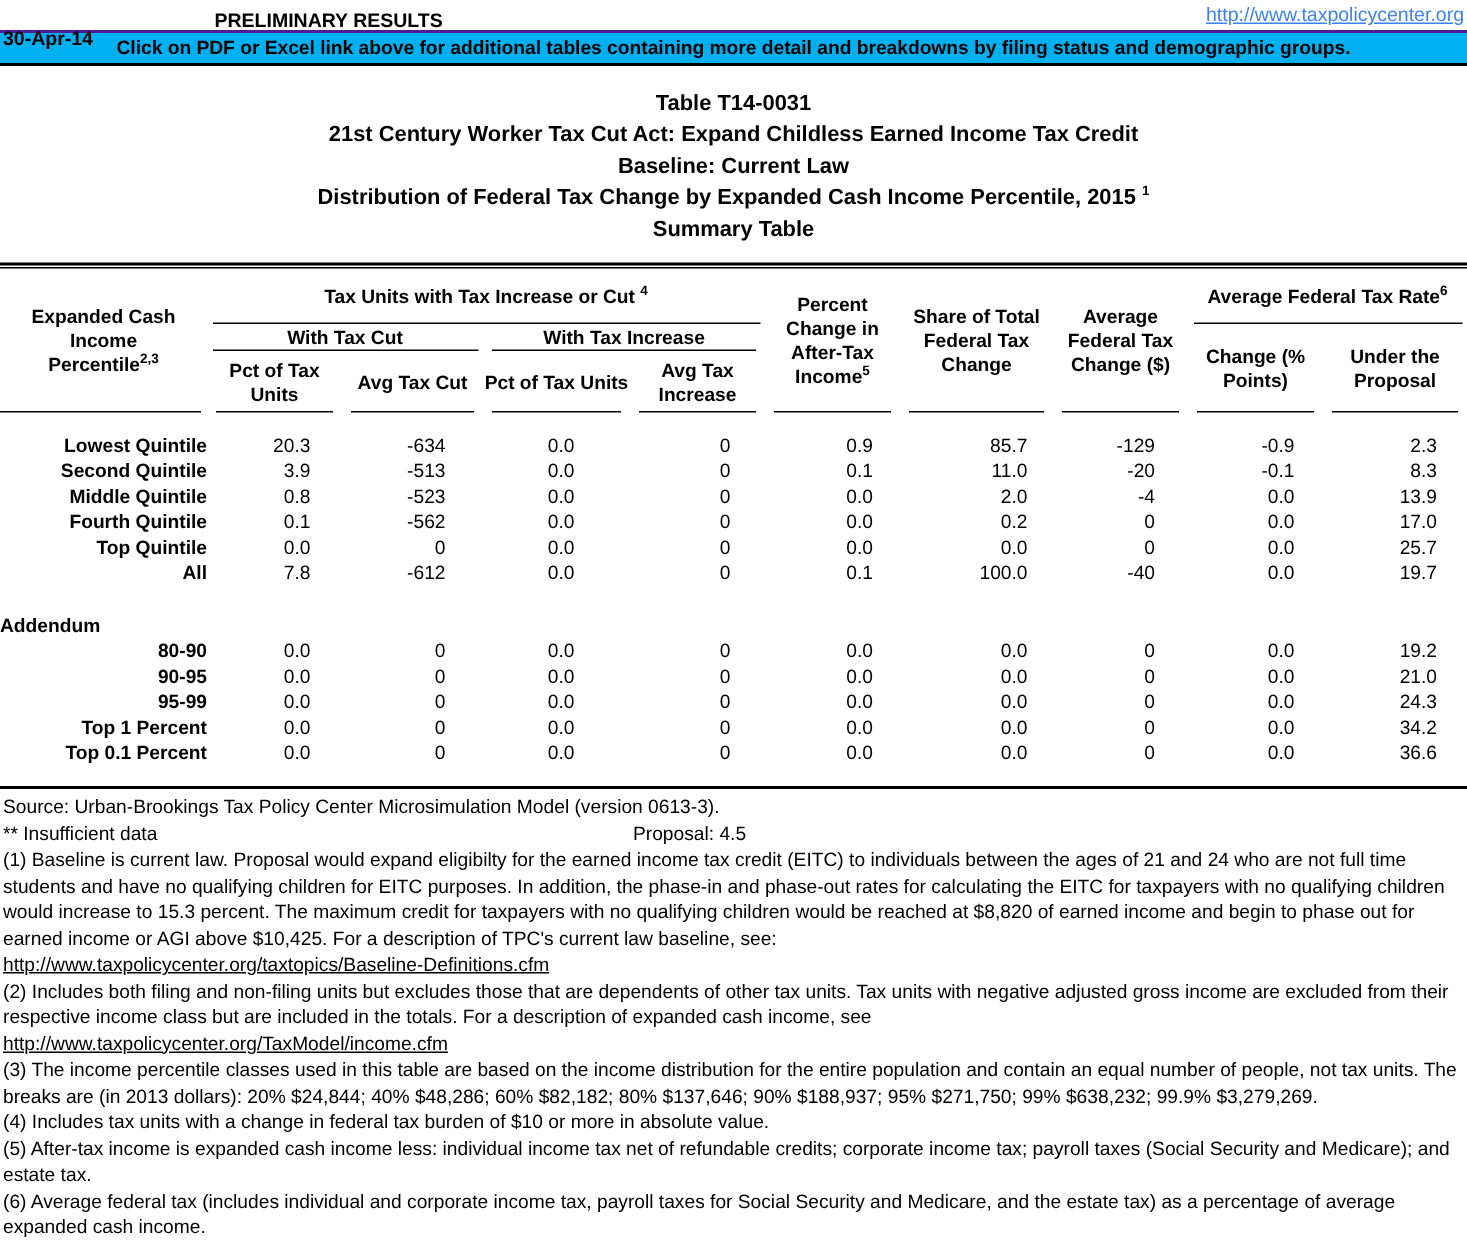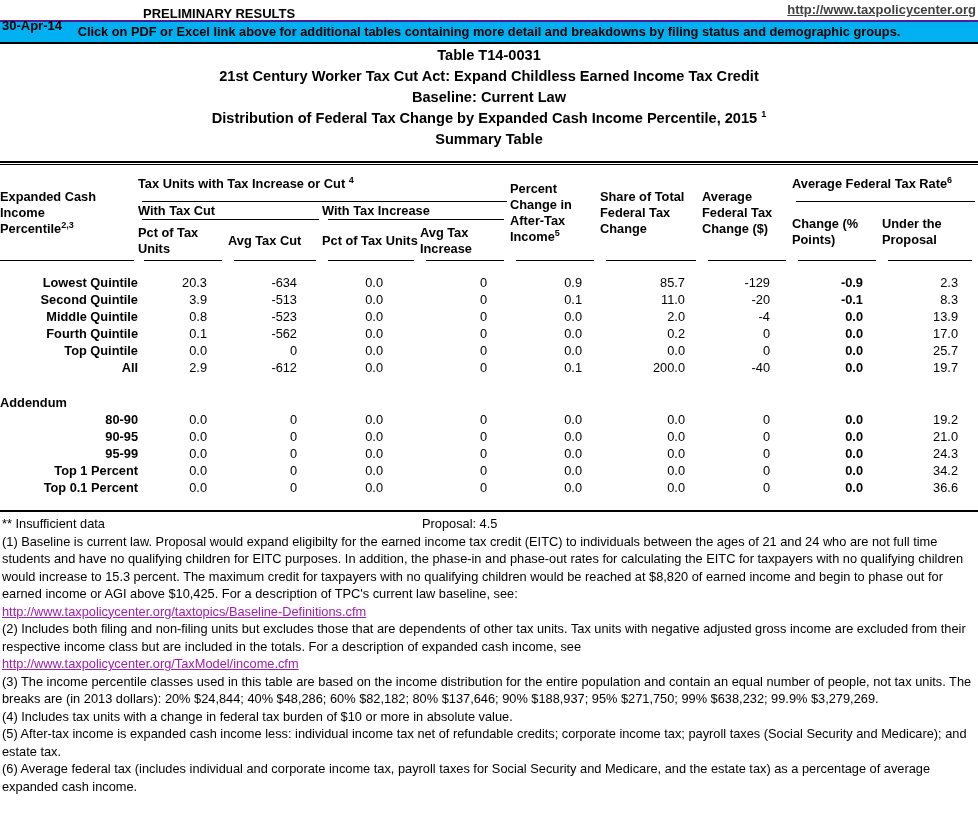--- a/index.html
+++ b/index.html
@@ -13,57 +13,57 @@
   .topbar {
     position: relative;
     height: 20px;
     padding: 2px 2px 0 2px;
     font-weight: bold;
   }
   .topbar .date { position: absolute; left: 2px; top: 2px; margin-top: 16px; }
   .topbar .prelim { position: absolute; left: 143px; top: 6px; }
   .topbar .url {
     position: absolute; right: 2px; top: 2px;
-    font-weight: bold;
-    color: #404040;
+    font-weight: normal;
+    color: #3b82f6;
     text-decoration: underline;
   }
   
   .banner {
     background: #00B0F0;
     border-top: 2px solid #4c1d95;
     border-bottom: 2px solid #000;
     text-align: center;
     font-weight: bold;
     font-size: 12.8px;
     padding: 2px 0 3px 0;
   }
   
   .titleblock {
-    margin-top: 1px;
+    margin-top: 15px;
     text-align: center;
     font-weight: bold;
     font-size: 14.6px;
     line-height: 21px;
     margin-bottom: 11px;
   }
   sup { font-size: 9px; line-height: 0; vertical-align: super; }
   
   .double-rule { height: 4px; border-top: 2px solid #000; border-bottom: 1px solid #000; }
   table.main {
     width: 978px;
     border-collapse: collapse;
     table-layout: fixed;
     font-size: 12.8px;
     border-bottom: 2px solid #000;
   }
   table.main th, table.main td { padding: 0; margin: 0; }
   thead th {
     font-weight: bold;
-    text-align: left;
+    text-align: center;
     vertical-align: middle;
     line-height: 16px;
     position: relative;
   }
   tr.h1 { height: 37px; }
   tr.h2 { height: 18px; }
   tr.h3 { height: 41px; margin-left: 12px; }
   th.u::after {
     content: "";
     position: absolute;
@@ -84,32 +84,32 @@
   tr.sp-top td { height: 13px; }
   tr.sp-mid td { height: 18px; }
   tr.sp-bot td { height: 15px; }
   tbody td:nth-child(2)  { padding-right: 21px; }
   tbody td:nth-child(3)  { padding-right: 25px; }
   tbody td:nth-child(4)  { padding-right: 37px; }
   tbody td:nth-child(5)  { padding-right: 23px; }
   tbody td:nth-child(6)  { padding-right: 18px; }
   tbody td:nth-child(7)  { padding-right: 17px; }
   tbody td:nth-child(8)  { padding-right: 22px; }
-  tbody td:nth-child(9)  { padding-right: 19px; font-weight: bold; }
+  tbody td:nth-child(9)  { padding-right: 19px; }
   tbody td:nth-child(10) { padding-right: 20px; }
   
   .notes {
     padding: 3px 2px 0 2px;
     font-size: 12.8px;
     line-height: 17.5px;
   }
   .notes .line { position: relative; }
   .notes .proposal { position: absolute; left: 420px; top: 0; }
   a.note-link, .notes a {
-    color: #a21caf;
+    color: #000000;
     display: inline-block;
   }
 </style>
 </head>
 <body>
 
 <div class="topbar">
   <span class="date">30-Apr-14</span>
   <span class="prelim">PRELIMINARY RESULTS</span>
   <a href="#" class="url">http://www.taxpolicycenter.org</a>
@@ -226,26 +226,26 @@
         <td>0.0</td>
         <td>0</td>
         <td>0.0</td>
         <td>0.0</td>
         <td>0</td>
         <td>0.0</td>
         <td>25.7</td>
     </tr>
     <tr>
       <td class="rowlabel">All</td>
-      <td>2.9</td>
+      <td>7.8</td>
         <td>-612</td>
         <td>0.0</td>
         <td>0</td>
         <td>0.1</td>
-        <td>200.0</td>
+        <td>100.0</td>
         <td>-40</td>
         <td>0.0</td>
         <td>19.7</td>
     </tr>
     <tr class="sp-mid">
         <td colspan="10"></td>
       </tr>
     <tr>
         <td colspan="10" class="addendum">Addendum</td>
       </tr>
@@ -309,20 +309,21 @@
         <td>0.0</td>
         <td>36.6</td>
     </tr>
     <tr class="sp-bot">
         <td colspan="10"></td>
       </tr>
   </tbody>
 </table>
 
 <div class="notes">
+  <div class="line">Source: Urban-Brookings Tax Policy Center Microsimulation Model (version 0613-3).</div>
   <div class="line">
     <span class="proposal">Proposal: 4.5</span>
   </div>
   <div class="line">** Insufficient data</div>
   <div class="line">(1) Baseline is current law. Proposal would expand eligibilty for the earned income tax credit (EITC) to individuals between the ages of 21 and 24 who are not full time students and have no qualifying children for EITC purposes. In addition, the phase-in and phase-out rates for calculating the EITC for taxpayers with no qualifying children would increase to 15.3 percent. The maximum credit for taxpayers with no qualifying children would be reached at $8,820 of earned income and begin to phase out for earned income or AGI above $10,425. For a description of TPC's current law baseline, see:</div>
   <div class="line"><a href="#">http://www.taxpolicycenter.org/taxtopics/Baseline-Definitions.cfm</a></div>
   <div class="line">(2) Includes both filing and non-filing units but excludes those that are dependents of other tax units. Tax units with negative adjusted gross income are excluded from their respective income class but are included in the totals. For a description of expanded cash income, see</div>
   <div class="line"><a href="#">http://www.taxpolicycenter.org/TaxModel/income.cfm</a></div>
   <div class="line">(3) The income percentile classes used in this table are based on the income distribution for the entire population and contain an equal number of people, not tax units. The breaks are (in 2013 dollars): 20% $24,844; 40% $48,286; 60% $82,182; 80% $137,646; 90% $188,937; 95% $271,750; 99% $638,232; 99.9% $3,279,269.</div>
   <div class="line">(4) Includes tax units with a change in federal tax burden of $10 or more in absolute value.</div>

